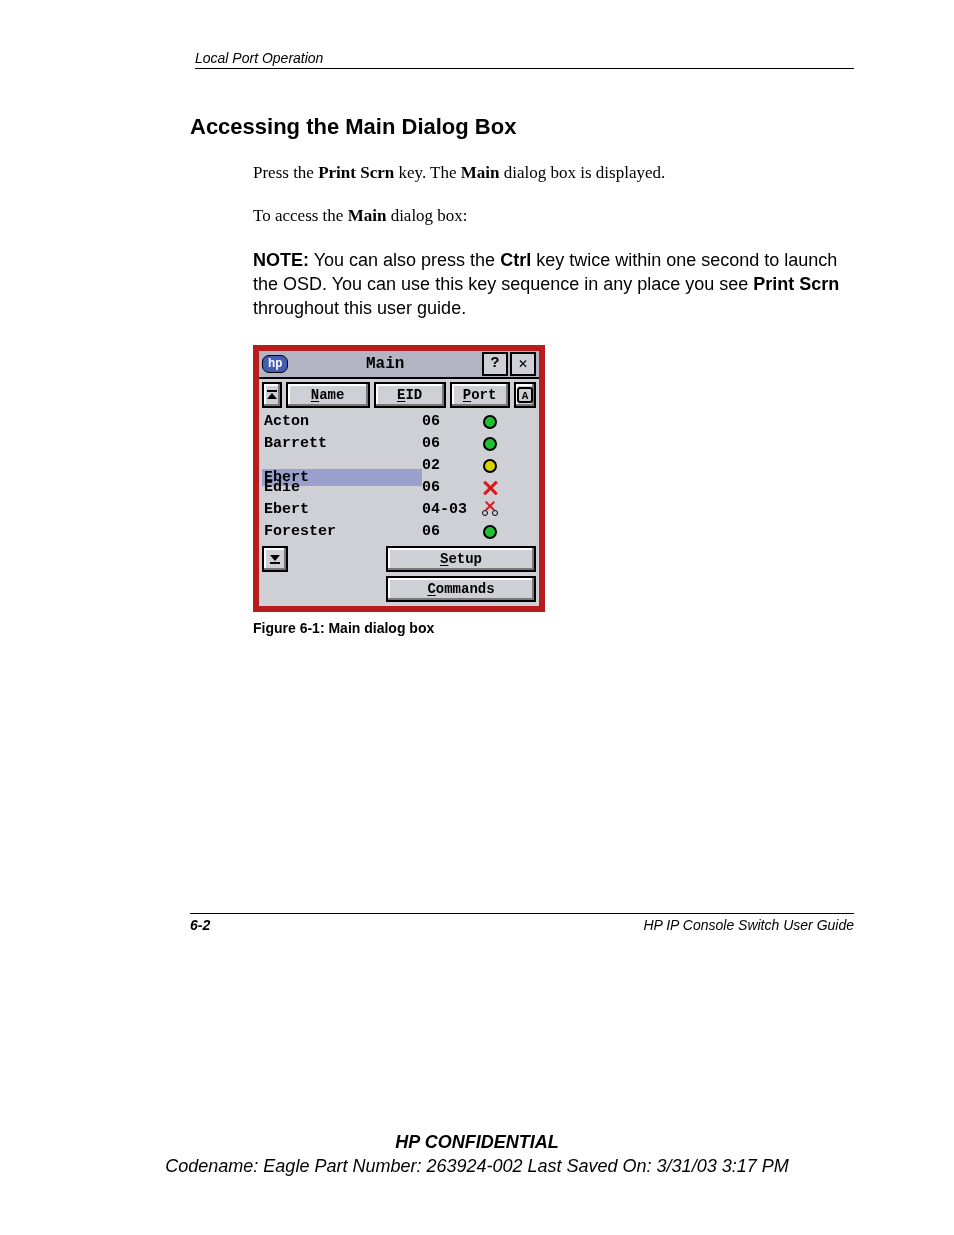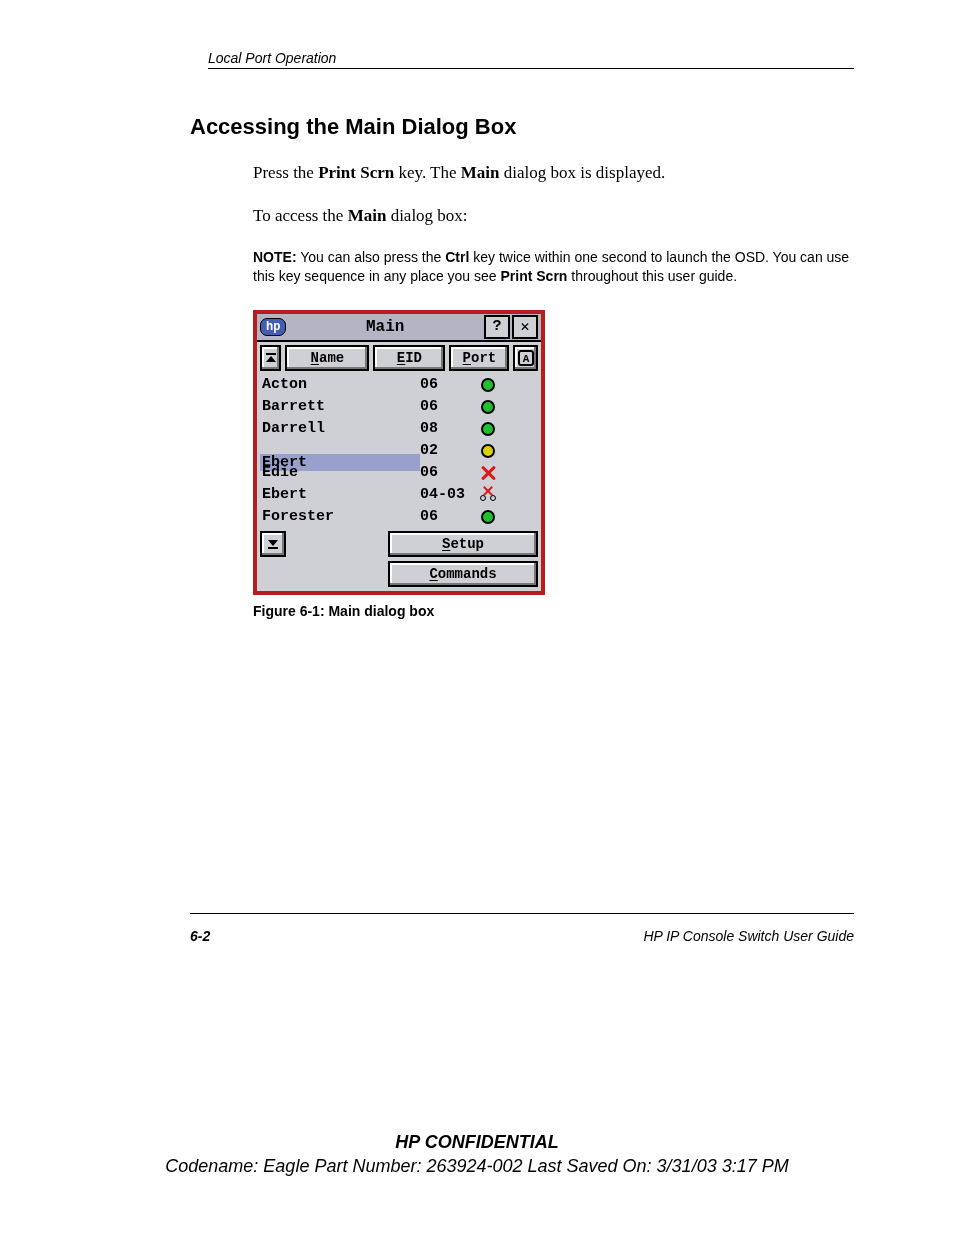--- a/index.html
+++ b/index.html
@@ -17,55 +17,55 @@
     padding: 50px 100px 0 190px;
     box-sizing: border-box;
   }
   .running-header {
     font-style: italic;
     font-family: Arial, Helvetica, sans-serif;
     font-size: 14px;
     border-bottom: 1px solid #000;
     padding-bottom: 2px;
     margin-bottom: 45px;
-    margin-left: 18px;
+    margin-left: 5px;
   }
   .h1 {
     font-family: Arial, Helvetica, sans-serif;
     font-weight: bold;
     font-size: 22px;
     margin: 0 0 22px 0;
   }
   .body-indent {
     margin-left: 63px;
   }
   .para {
     font-size: 17px;
     line-height: 1.35;
     margin: 0 0 20px 0;
   }
   .note {
     font-family: Arial, Helvetica, sans-serif;
-    font-size: 14px;
+    font-size: 18px;
     line-height: 1.35;
     margin: 0 0 24px 0;
   }
   .note b, .para b { font-weight: bold; }
   .caption {
     font-family: Arial, Helvetica, sans-serif;
     font-weight: bold;
     font-size: 14px;
     margin-top: 8px;
   }
 
   
   .dialog {
     font-family: "Courier New", "Lucida Console", monospace;
     font-weight: bold;
-    border: 4px solid #b91c1c;
+    border: 6px solid #b91c1c;
     width: 292px;
     background: #cfcfd6;
     box-sizing: border-box;
   }
   .titlebar {
     background: #b4b4c4;
     display: flex;
     align-items: center;
     border-bottom: 2px solid #000;
     height: 26px;
@@ -195,21 +195,21 @@
     position: absolute;
     left: 190px;
     right: 100px;
     top: 913px;
     border-top: 1px solid #000;
     font-family: Arial, Helvetica, sans-serif;
     font-size: 14px;
     font-style: italic;
     display:flex;
     justify-content: space-between;
-    padding-top: 14px;
+    padding-top: 3px;
   }
   .confidential {
     position: absolute;
     left: 0; right: 0;
     top: 1130px;
     text-align: center;
     font-family: Arial, Helvetica, sans-serif;
     font-size: 18px;
     font-style: italic;
     line-height: 1.35;
@@ -280,27 +280,20 @@
               <span class="status green"></span>
             </span>
         </div>
         <div class="row">
           <span class="cell-name">Barrett</span>
           <span class="cell-port">06</span>
           <span class="cell-status">
               <span class="status green"></span>
             </span>
         </div>
-        <div class="row">
-          <span class="cell-name">Darrell</span>
-          <span class="cell-port">08</span>
-          <span class="cell-status">
-              <span class="status green"></span>
-            </span>
-        </div>
         <div class="row selected">
           <span class="cell-name">Ebert</span>
           <span class="cell-port">02</span>
           <span class="cell-status">
               <span class="status yellow"></span>
             </span>
         </div>
         <div class="row">
           <span class="cell-name">Edie</span>
           <span class="cell-port">06</span>

